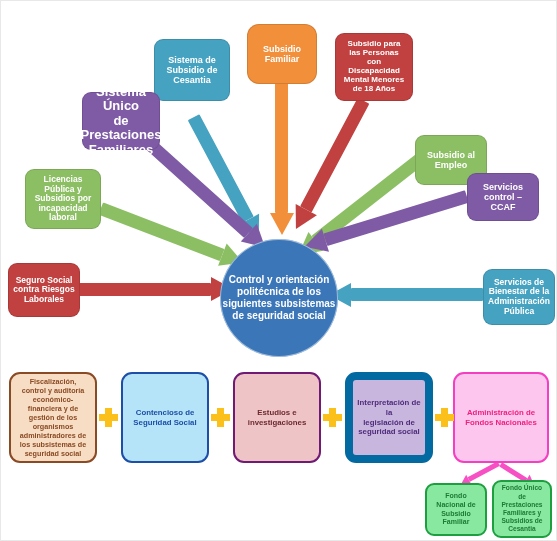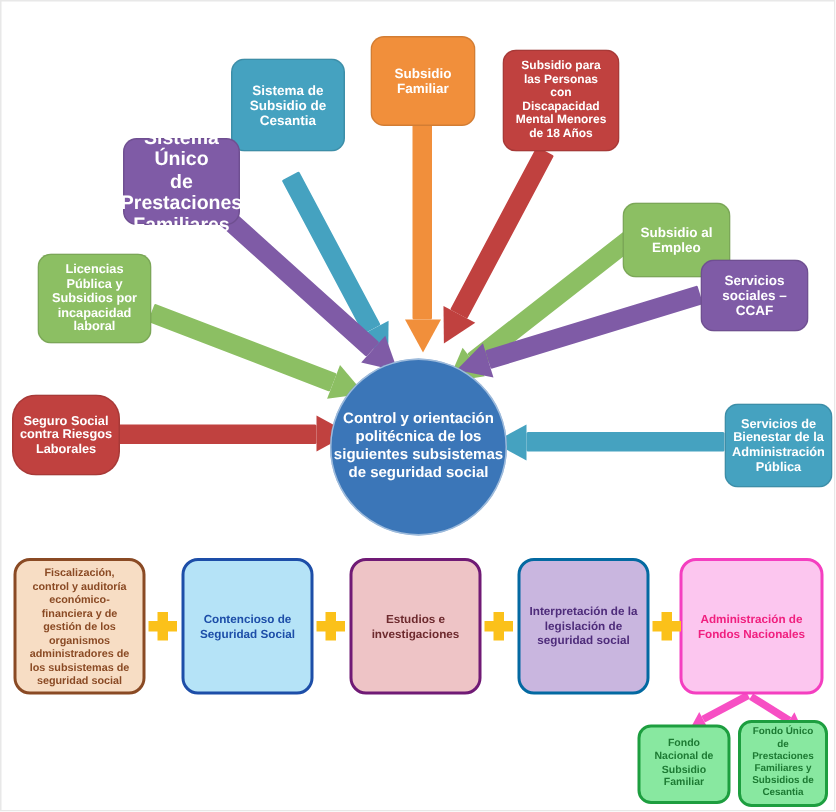--- a/index.html
+++ b/index.html
@@ -58,21 +58,21 @@
   
   .brow{
     position:absolute;box-sizing:border-box;
     display:flex;align-items:center;justify-content:center;text-align:center;
     border-radius:11px;font-size:8px;font-weight:bold;line-height:1.25;
     padding:4px;white-space:pre-line;z-index:5;
   }
   .b-fisc {background:#f7ddc4;border:2px solid #8a4a24;color:#8a4a24;}
   .b-cont {background:#b5e3f7;border:2px solid #1d4ea8;color:#1d4ea8;}
   .b-est  {background:#eec4c6;border:2px solid #701a75;color:#6d2a2e;}
-  .b-int  {background:#c9b6df;border:2px solid #0369a1;color:#4e2c7a;}
+  .b-int  {background:#c9b6df;border:8px solid #0369a1;color:#4e2c7a;}
   .b-adm  {background:#fcc6ef;border:2px solid #f43fc0;color:#f0207f;}
   .b-fondo{background:#88e8a0;border:2px solid #1d9e3f;color:#1d7a33;border-radius:9px;}
 
   .plus{position:absolute;z-index:6;width:19px;height:19px;}
   .plus .v,.plus .h{position:absolute;background:#fbc11a;}
   .plus .v{left:6px;top:0;width:7px;height:19px;}
   .plus .h{top:6px;left:0;height:7px;width:19px;}
 
   .pinkarrow{position:absolute;z-index:4;transform-origin:0 50%;}
   .pinkarrow .shaft{position:absolute;left:0;top:50%;height:5px;margin-top:-2.5px;background:#f74fc4;}
@@ -126,53 +126,53 @@
 
   <div class="arrow" style="left:75px;top:288px;width:160px;transform:rotate(0deg);">
     <div class="shaft" style="width:135px;background:#c0413f;"></div>
     <div class="head" style="left:135px;border-left:22px solid #c0413f;"></div>
   </div>
 
   <div class="node top n-cesantia" style="left:153px;top:38px;width:76px;height:62px;font-size:9px;">Sistema de
 Subsidio de
 Cesantia</div>
 
-  <div class="node top n-familiar" style="left:246px;top:23px;width:70px;height:60px;font-size:9px;">Subsidio
+  <div class="node top n-familiar" style="left:246px;top:23px;width:70px;height:60px;font-size:9px;border-radius:12px;">Subsidio
 Familiar</div>
 
   <div class="node top n-discap" style="left:334px;top:32px;width:78px;height:68px;font-size:8px;">Subsidio para
 las Personas
 con
 Discapacidad
 Mental Menores
 de 18 Años</div>
 
   <div class="node top n-empleo" style="left:414px;top:98px;width:72px;height:50px;font-size:9px;margin-top:36px;">Subsidio al
 Empleo</div>
 
   <div class="node top n-unico" style="left:70px;top:91px;width:78px;height:58px;font-size:13px;margin-left:11px;">Sistema Único
 de
 Prestaciones
 Familiares</div>
 
   <div class="node top n-ccaf" style="left:466px;top:172px;width:72px;height:48px;font-size:9px;">Servicios
-sociales –CCAF</div>
+control –CCAF</div>
 
   <div class="node top n-licencias" style="left:24px;top:168px;width:76px;height:60px;font-size:8.5px;">Licencias
 Pública y
 Subsidios por
 incapacidad
 laboral</div>
 
   <div class="node top n-bienestar" style="left:482px;top:268px;width:72px;height:56px;font-size:8.5px;">Servicios de
 Bienestar de la
 Administración
 Pública</div>
 
-  <div class="node top n-riesgos" style="left:7px;top:262px;width:72px;height:54px;font-size:8.5px;border-radius:16px;">Seguro Social
+  <div class="node top n-riesgos" style="left:7px;top:262px;width:72px;height:54px;font-size:8.5px;">Seguro Social
 contra Riesgos
 Laborales</div>
 
   <div id="center" style="left:219px;top:238px;">Control y orientación politécnica de los siguientes subsistemas de seguridad social</div>
 
   <div class="brow b-fisc" style="left:8px;top:371px;width:88px;height:91px;font-size:7.2px;">Fiscalización,
 control y auditoría
 económico-
 financiera y de
 gestión de los

